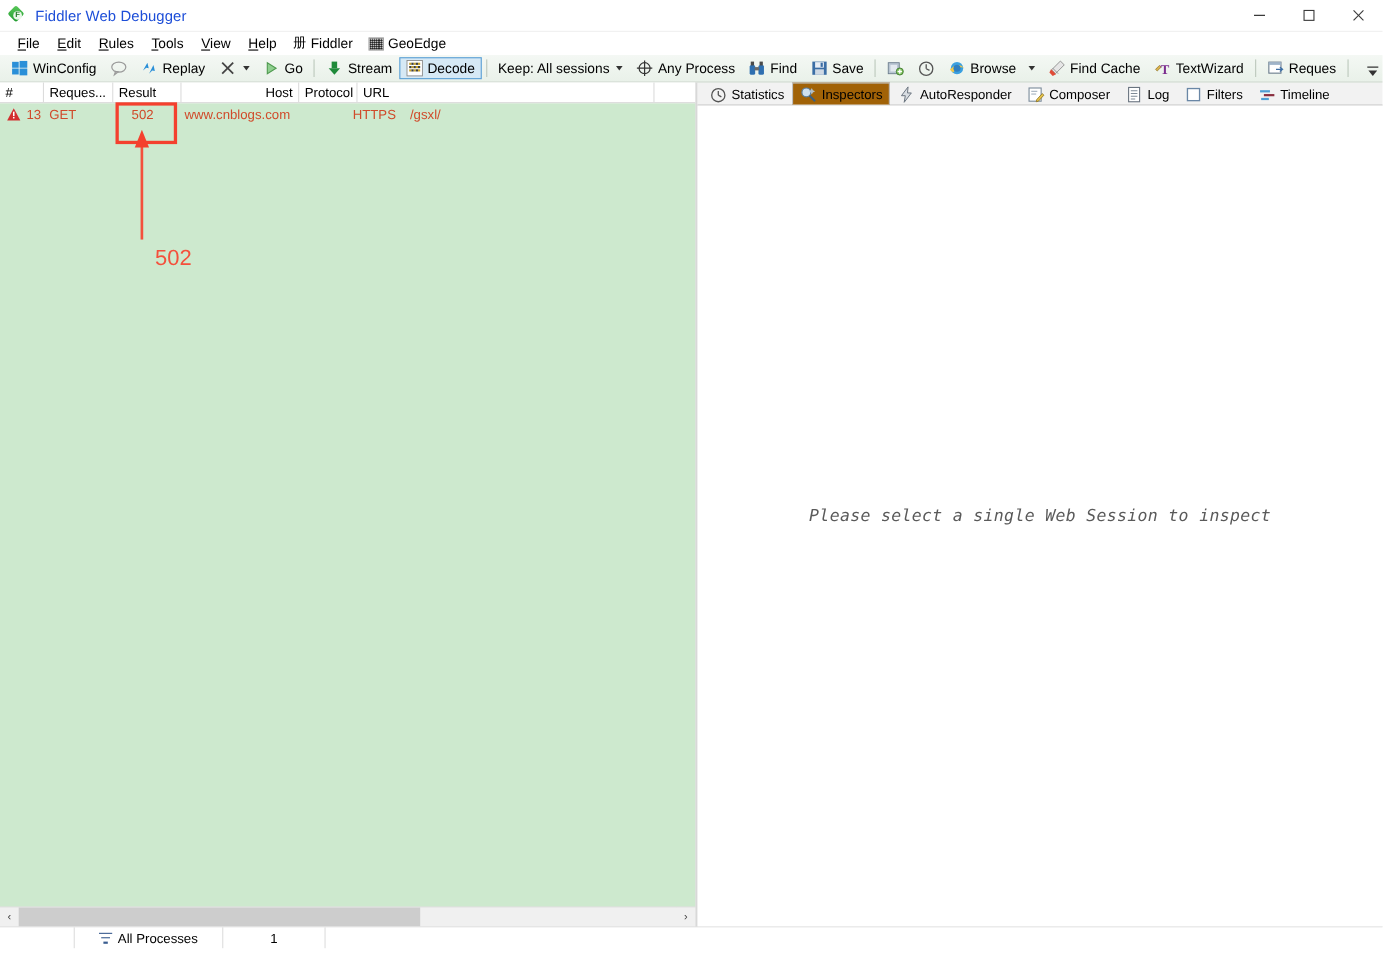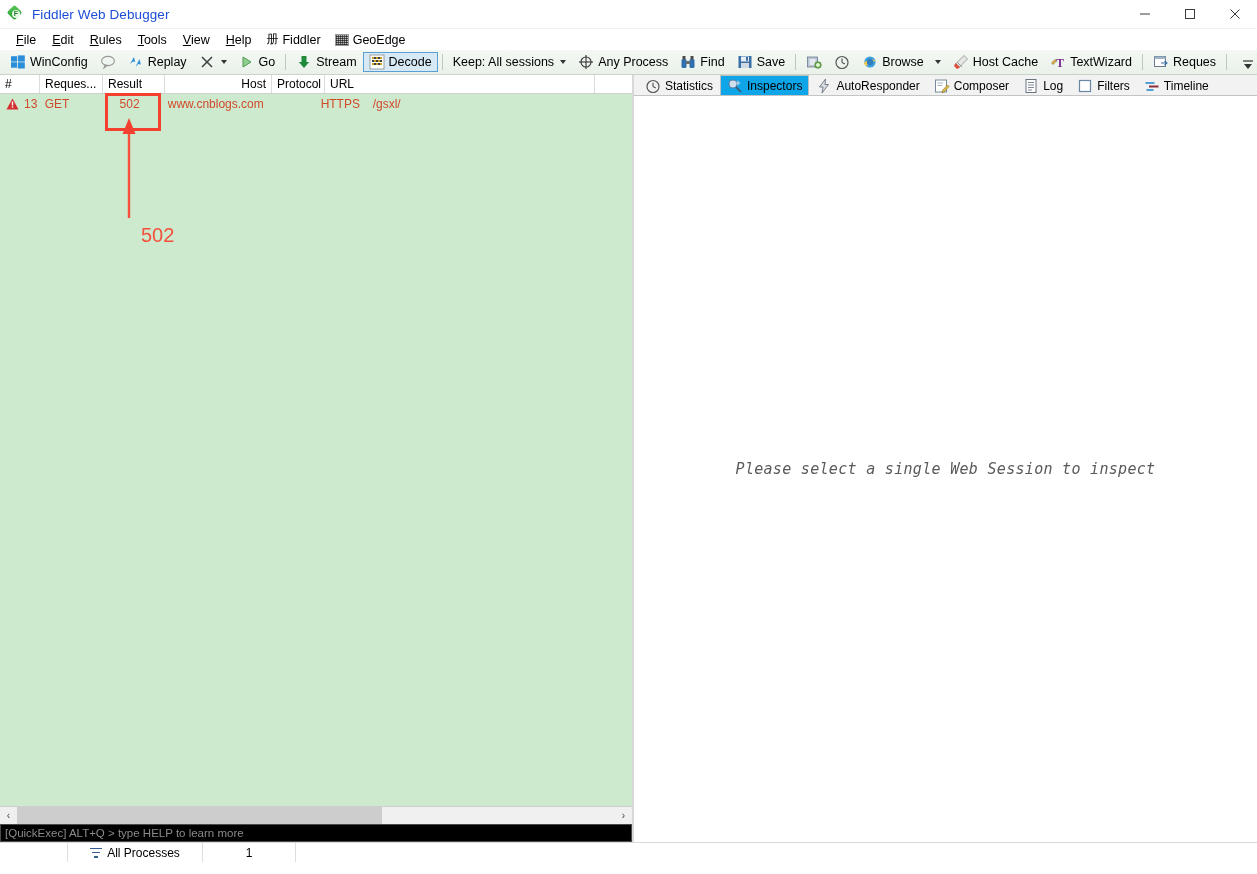--- a/index.html
+++ b/index.html
@@ -294,21 +294,21 @@
     align-items: center;
     gap: 4px;
     padding: 0 6px;
     box-sizing: border-box;
     border: 1px solid transparent;
     border-bottom: none;
     white-space: nowrap;
     color: #000;
   }
   .tab.active {
-    background: #0ea5e9;
+    background: #a16207;
     border-color: #bfbfbf;
     position: relative;
     top: 0;
   }
   #inspector-body {
     flex: 1;
     background: #ffffff;
     display: flex;
     align-items: center;
     justify-content: center;
@@ -543,21 +543,21 @@
     <span>Browse</span>
     <span class="caret-down" style="margin-left:7px;"></span>
   </div>
 
   <div class="tb">
     <svg class="ico" viewBox="0 0 16 16">
       <path d="M11 1.5 L14.5 5 L6.5 13 L3 9.5 Z" fill="#e6e6e6" stroke="#8a8a8a" stroke-width="0.8"></path>
       <path d="M2.5 9 L7 13.5 L4 15 L1 12 Z" fill="#e04c38"></path>
       <line x1="4" y1="8" x2="9" y2="13" stroke="#8a8a8a" stroke-width="0.8"></line>
     </svg>
-    <span>Host Cache</span>
+    <span>Find Cache</span>
   </div>
 
   <div class="tb">
     <svg class="ico" viewBox="0 0 16 16">
       <path d="M1.5 9 L5 5.5 L6.6 7 L3 10.6 Z" fill="#d8b14c" stroke="#8a6d20" stroke-width="0.6"></path>
       <text x="6" y="13" font-family="Liberation Serif, serif" font-size="12" fill="#7b2d8e" font-weight="bold">T</text>
     </svg>
     <span>TextWizard</span>
   </div>
 
@@ -616,21 +616,20 @@
     </div>
 
     <div id="hscroll">
       <div class="hs-btn">‹</div>
       <div class="hs-track">
         <div class="hs-thumb"></div>
       </div>
       <div class="hs-btn">›</div>
     </div>
 
-    <div id="quickexec">[QuickExec] ALT+Q &gt; type HELP to learn more</div>
   </div>
 
   <div id="right-pane">
 
     <div id="tabstrip">
 
       <div class="tab">
         <svg class="ico" viewBox="0 0 16 16">
           <circle cx="8" cy="8.5" r="6" fill="none" stroke="#555" stroke-width="1.2"></circle>
           <line x1="8" y1="8.5" x2="8" y2="4.8" stroke="#555" stroke-width="1.2"></line>

